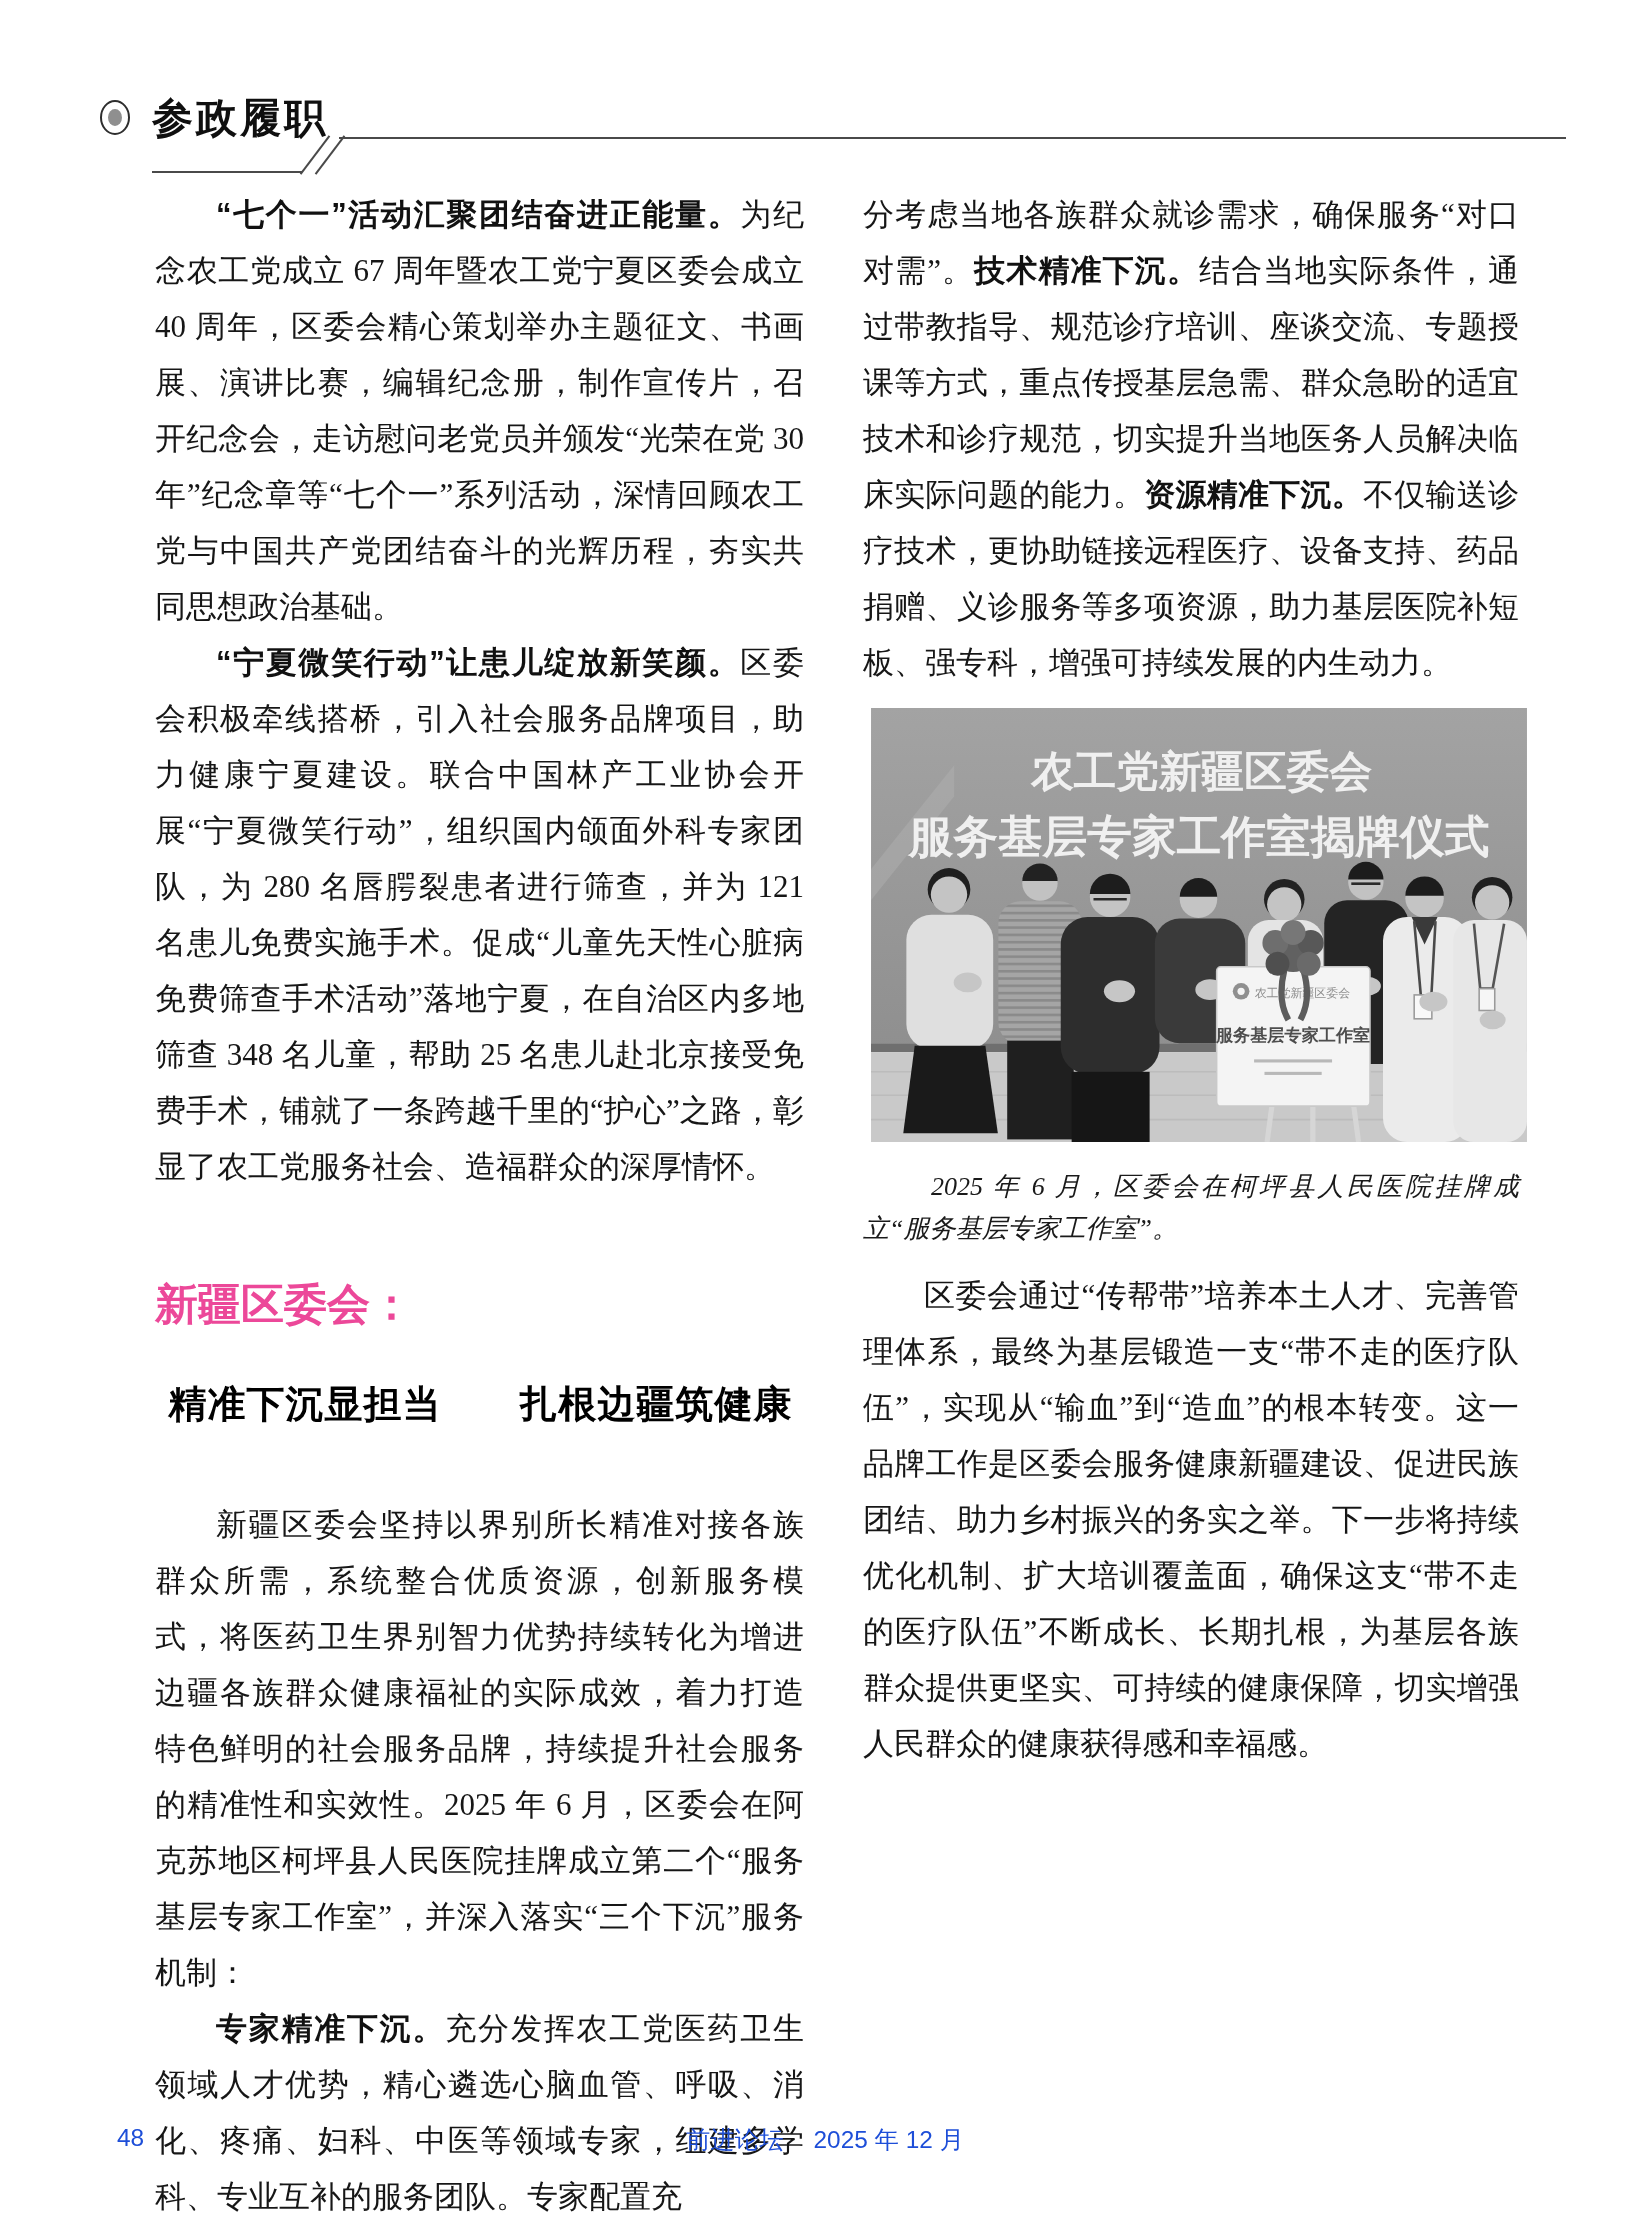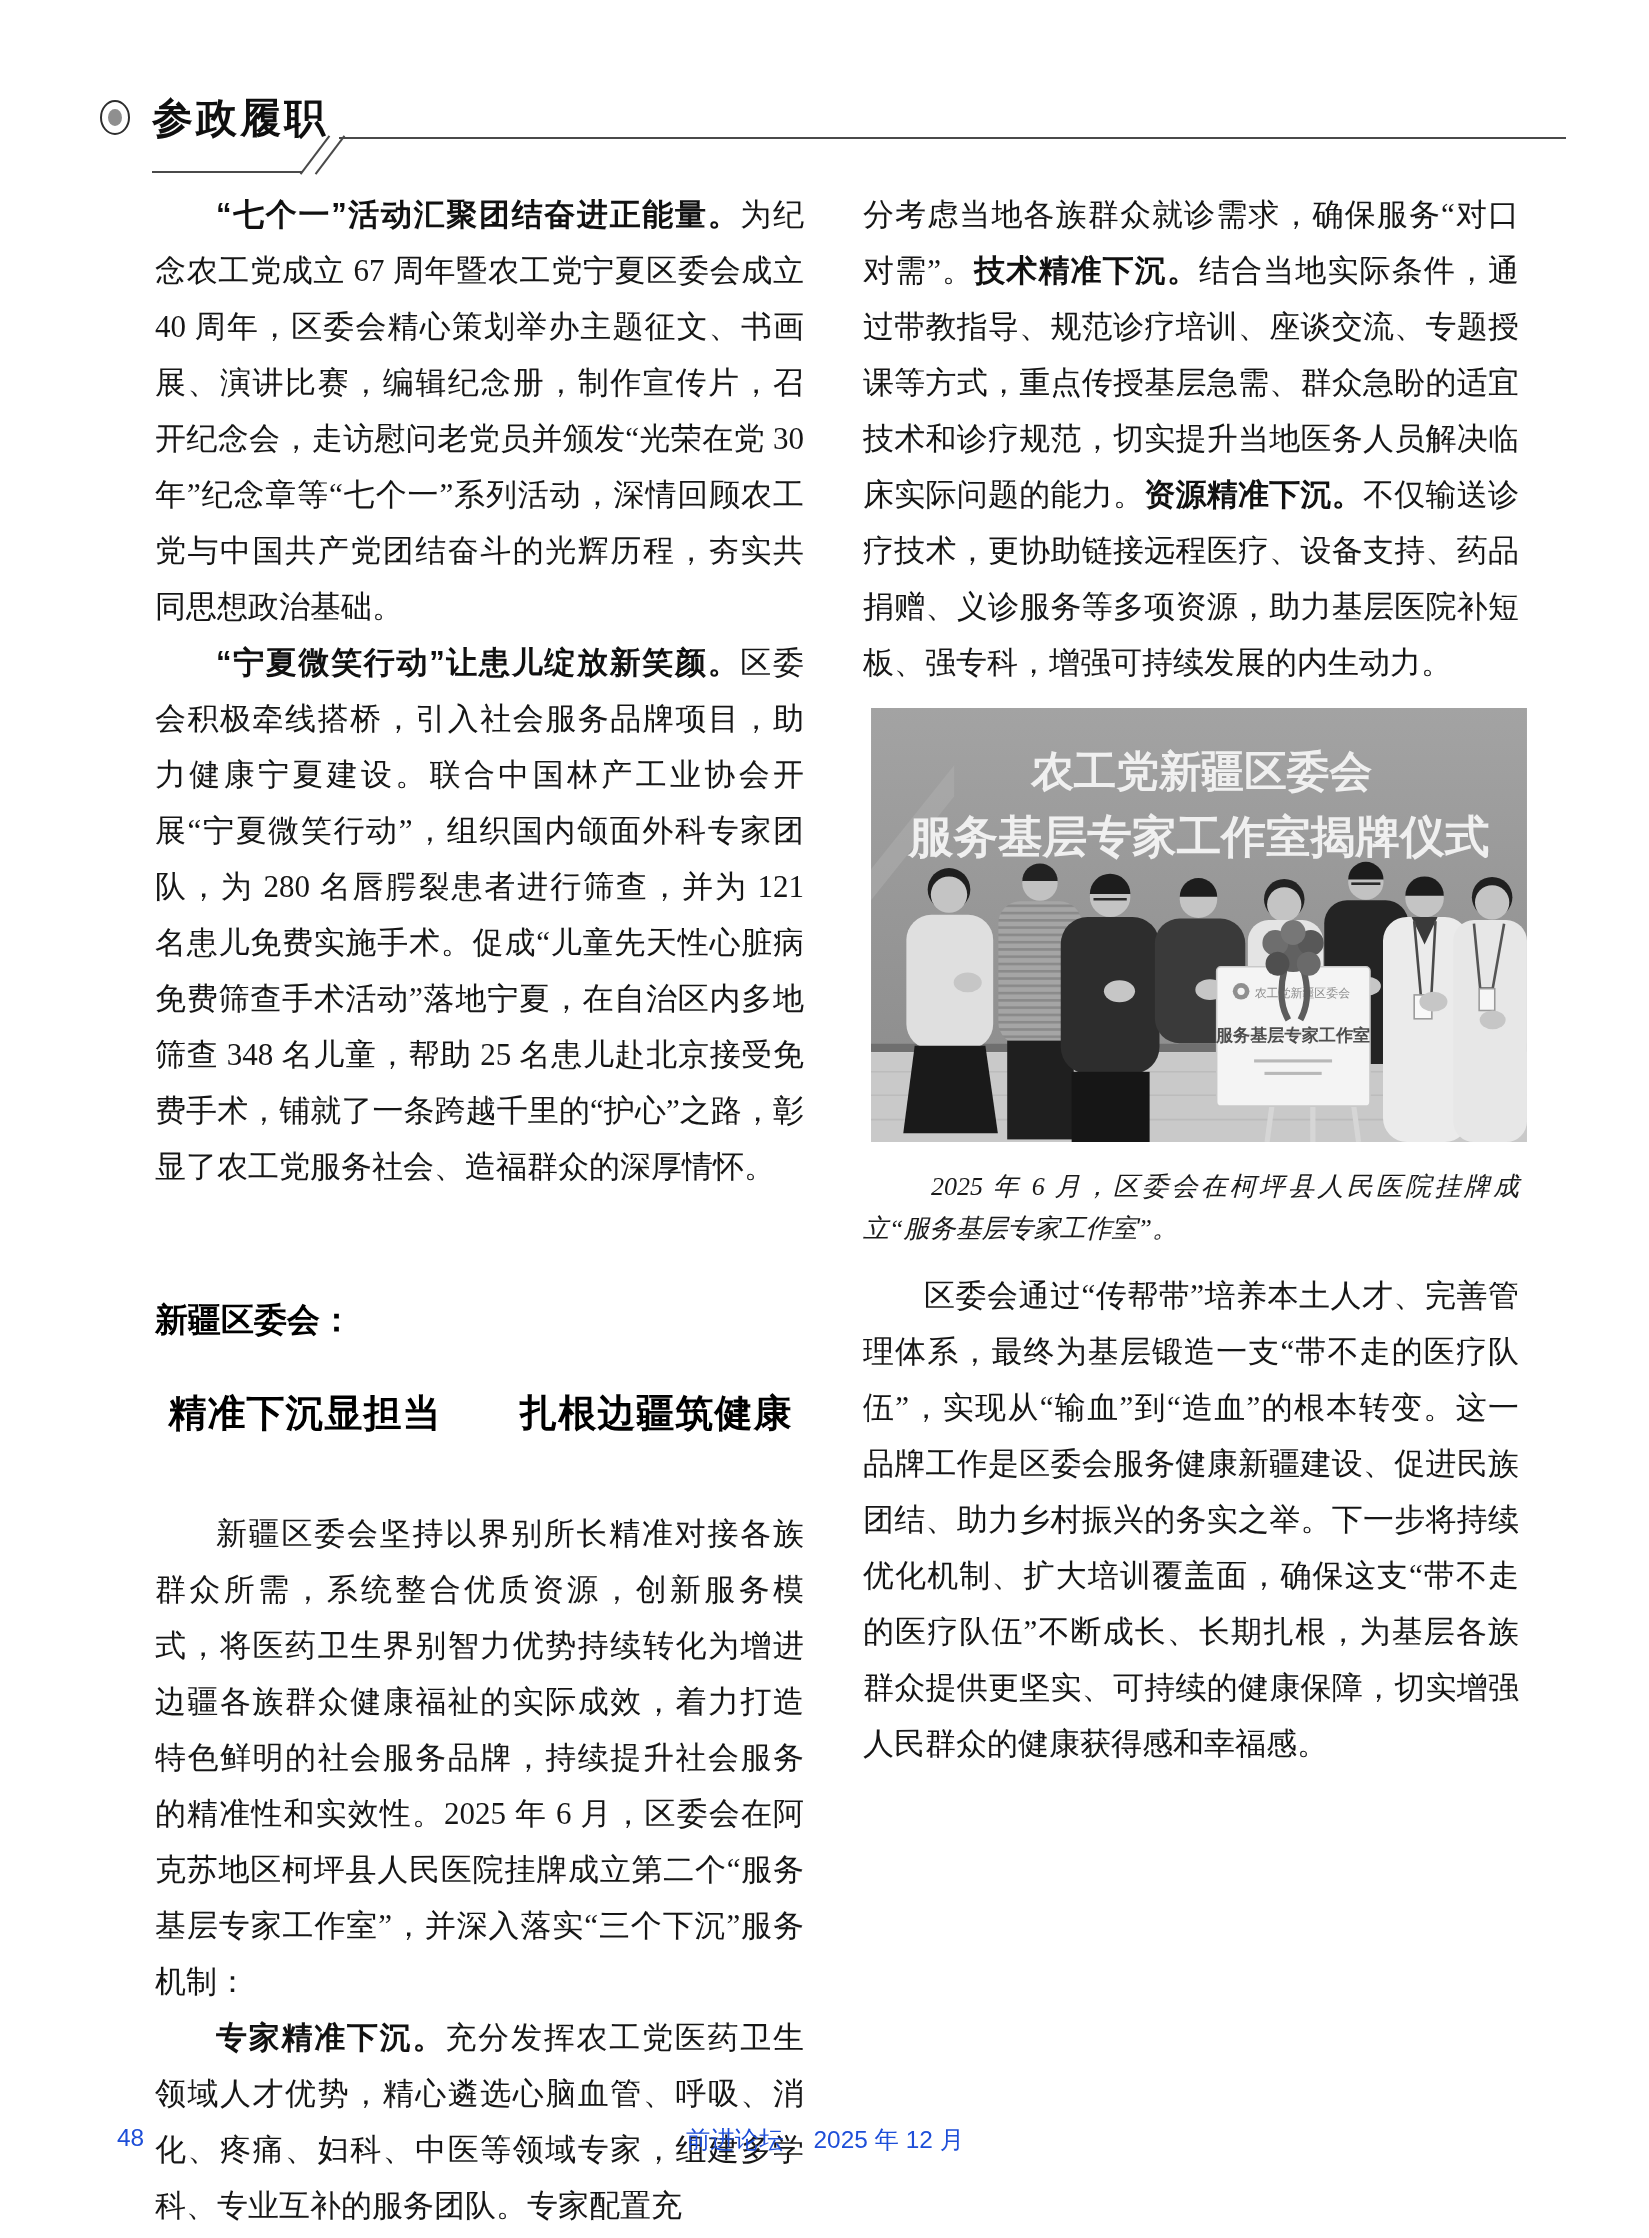--- a/index.html
+++ b/index.html
@@ -34,22 +34,22 @@
   .col-right { left:863px; width:656px; }
   .para {
     margin:0; font-size:31px; line-height:56px;
     text-align:justify; text-indent:61px; color:#161616;
   }
   .para.noindent { text-indent:0; }
   .para b, .bold-lead {
     font-family:"Liberation Sans","DejaVu Sans",sans-serif; font-weight:700; color:#111;
   }
   .kicker {
-    margin-top:103px; font-family:"Liberation Sans","DejaVu Sans",sans-serif;
-    font-weight:700; font-size:33px; color:#000000;
+    margin-top:81px; font-family:"Liberation Sans","DejaVu Sans",sans-serif;
+    font-weight:700; font-size:43px; color:#ec4899;
   }
   .headline {
     margin-top:45px; padding-left:13.5px;
     font-family:Liberation Sans, sans-serif; font-weight:700;
     font-size:38px; letter-spacing:1px; color:#000000; white-space:nowrap;
   }
   .p3block { margin-top:67px; }
 
   
   figure.photo-wrap { margin:9.4px 0 0 0; padding:8px; }

